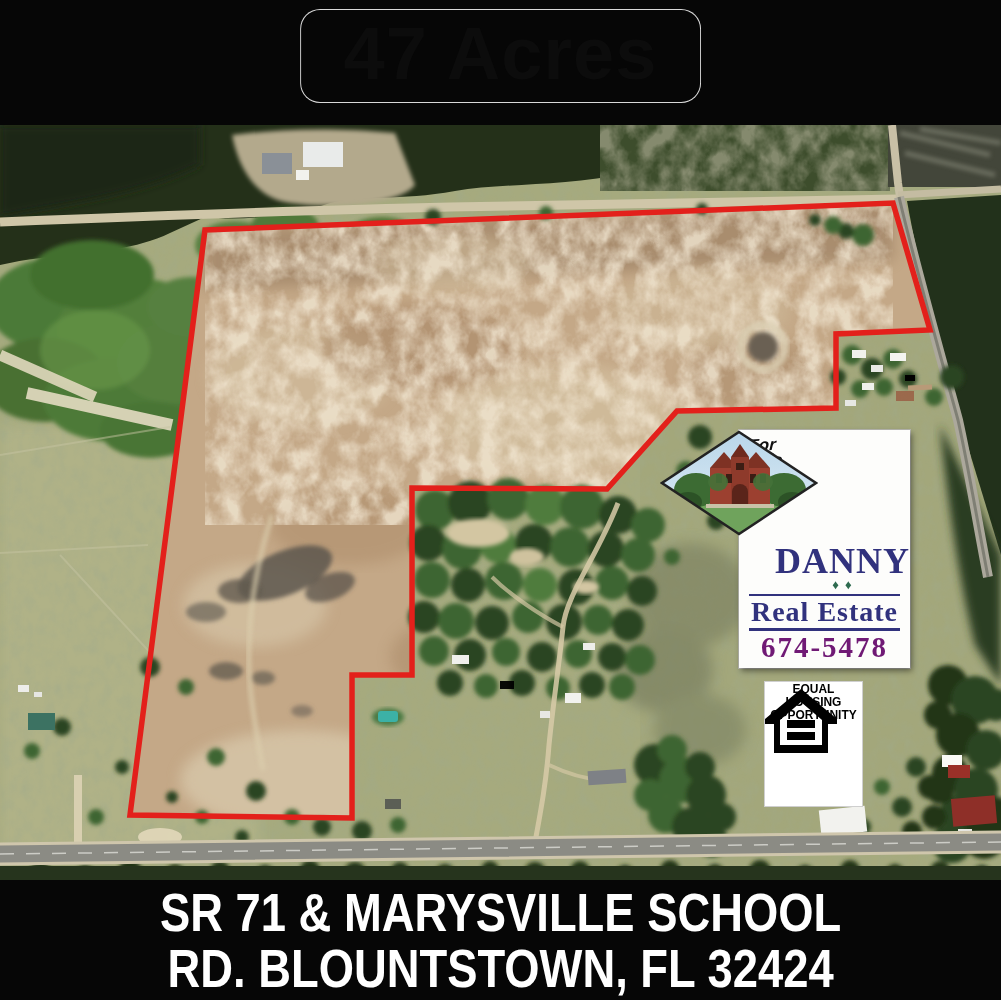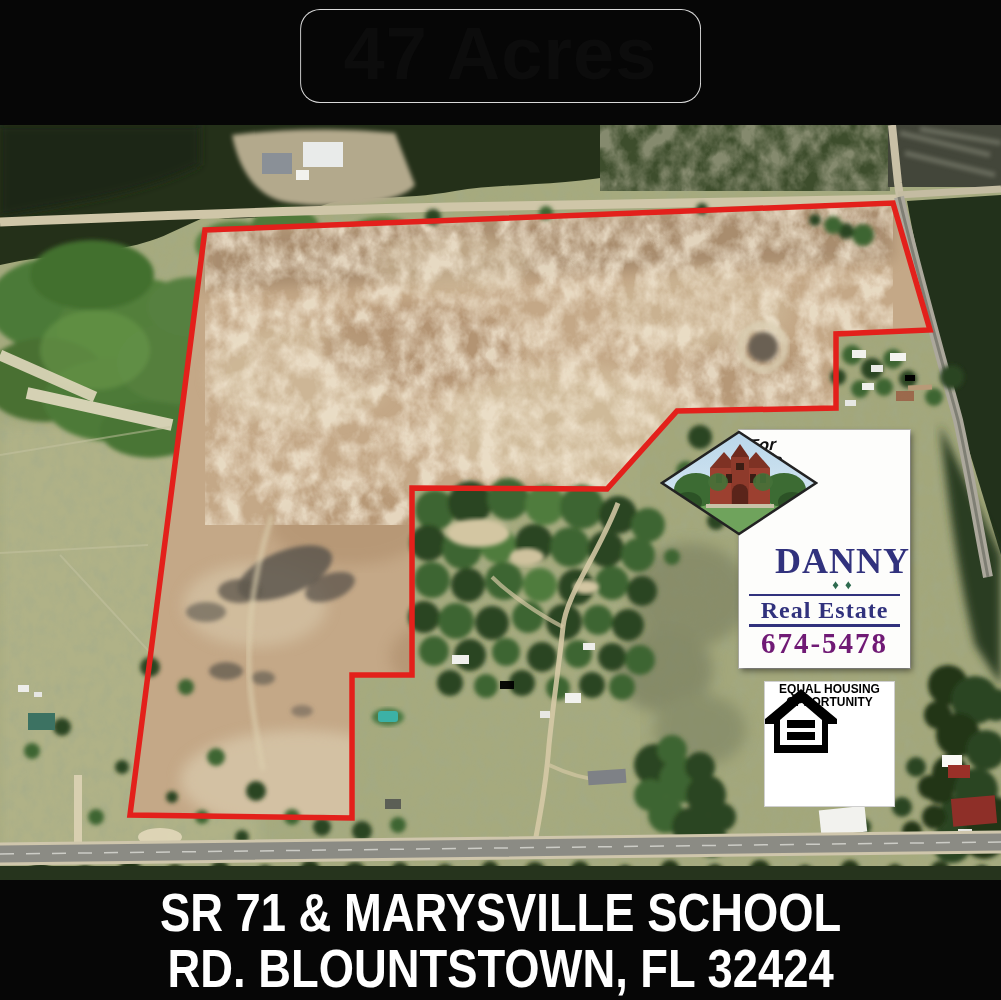--- a/index.html
+++ b/index.html
@@ -23,25 +23,25 @@
     text-shadow:-1px -1px 0 #fff,1px -1px 0 #fff,-1px 1px 0 #fff,1px 1px 0 #fff;}
   .sign-diamond{position:absolute;left:50%;top:6px;transform:translateX(-50%);}
   .sign-name{font-family:"Liberation Serif",serif;font-weight:bold;color:var(--accent,#31327d);
     font-size:36px;line-height:.92;letter-spacing:1px;margin-left:36px;}
   .name1{margin-top:115px;}
   .name2{display:flex;align-items:center;justify-content:center;gap:5px;}
   .dia-bullet{font-size:13px;color:#2e6b4f;line-height:1;}
   .sign-rule{border:0;border-top:2px solid var(--accent,#31327d);margin:3px 10px 2px;}
   .sign-rule.thick{border-top-width:3px;margin-top:2px;}
   .sign-company{font-family:"Liberation Serif",serif;font-weight:bold;color:var(--accent,#31327d);
-    font-size:24px;line-height:1.0;letter-spacing:1px;}
+    font-size:28px;line-height:1.0;letter-spacing:1px;}
   .sign-phone{font-family:"Liberation Serif",serif;font-weight:bold;color:#701a75;
     font-size:29px;line-height:1.0;letter-spacing:2px;margin-top:1px;}
   
-  .eho{position:absolute;left:765px;top:557px;width:129px;height:124px;background:#fff;
+  .eho{position:absolute;left:765px;top:557px;width:97px;height:124px;background:#fff;
     text-align:center;box-shadow:0 0 0 1px #cfcfcf;}
   .eho svg{margin-top:7px;}
   .eho-text{font-weight:bold;color:#000;font-size:13px;line-height:1.0;letter-spacing:0;
     transform:scaleX(.92);transform-origin:center;}
   
   .address{position:absolute;left:0;top:880px;width:1001px;height:120px;background:#060606;
     display:flex;flex-direction:column;align-items:center;justify-content:center;gap:2px;}
   .addr-line{color:#fff;font-weight:bold;font-size:54px;line-height:1.0;white-space:nowrap;
     transform:scaleX(.84);transform-origin:center;letter-spacing:0px;}
 </style>

